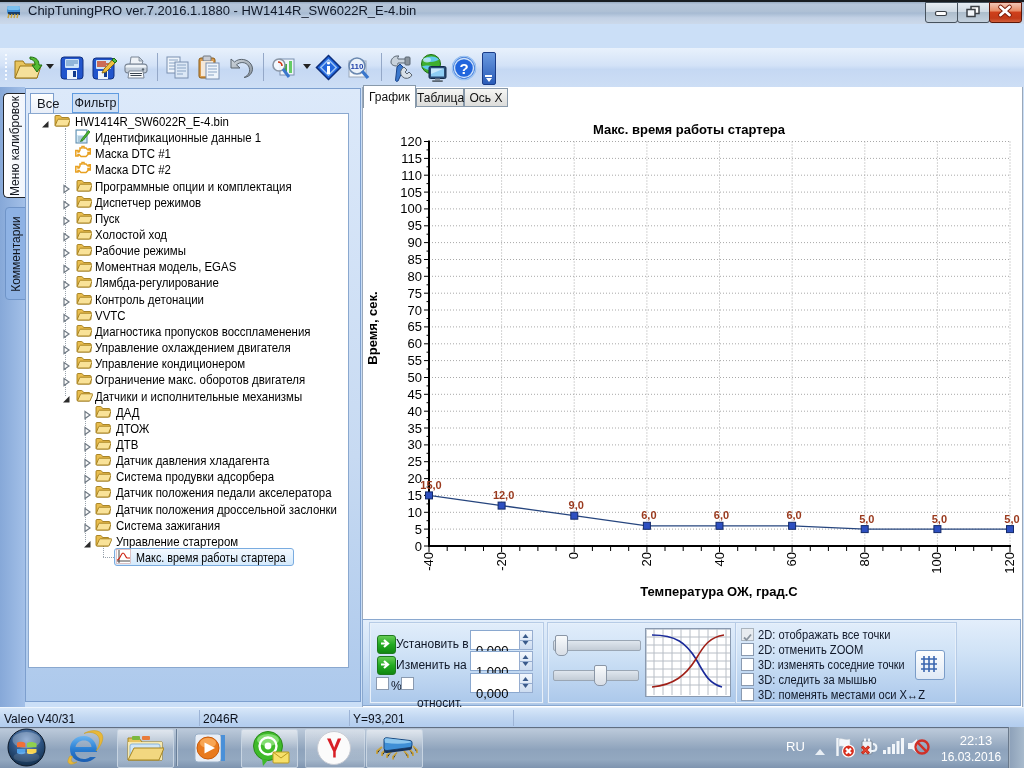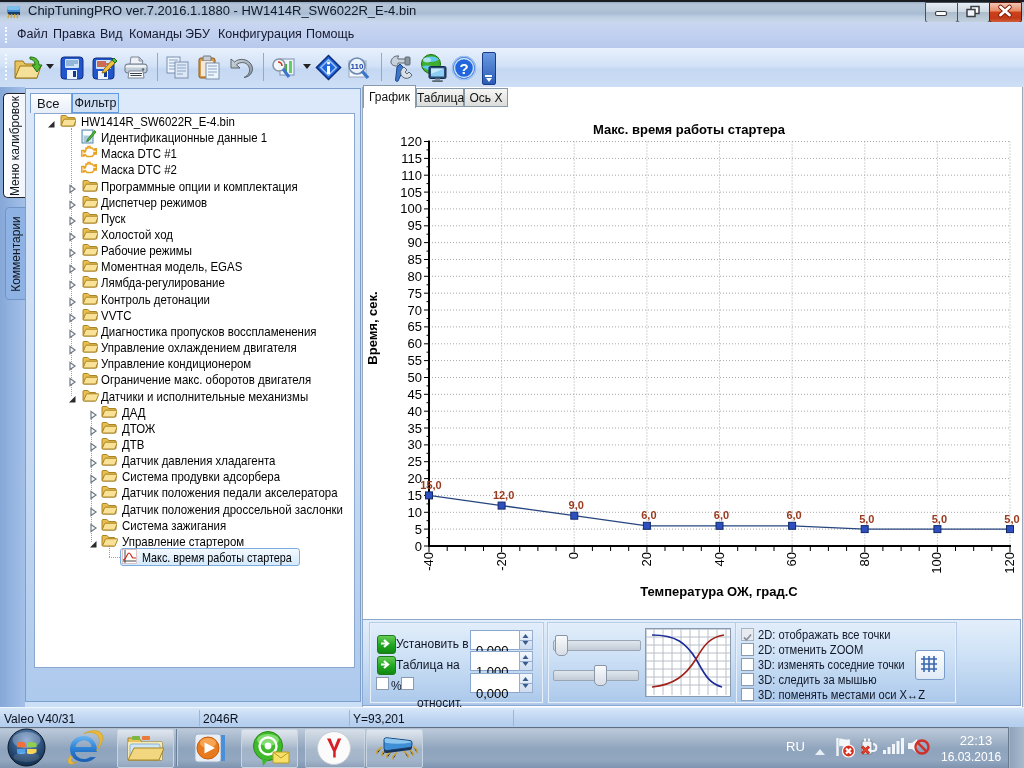--- a/index.html
+++ b/index.html
@@ -28,23 +28,23 @@
 
 #vtab1{left:3px;top:6px;width:22px;height:103px;background:linear-gradient(90deg,#ffffff,#f0f5fc);
  border:1px solid #20242a;border-right:none;border-radius:5px 0 0 5px;box-shadow:-1px 1px 0 rgba(255,255,255,0.5) inset;}
 #vtab1 span,#vtab2 span{position:absolute;left:50%;top:50%;transform:translate(-50%,-50%) rotate(-90deg);white-space:nowrap;font-size:12px;color:#10141c;}
 #vtab2{left:5px;top:120px;width:20px;height:91px;background:#8eb2e4;border:1px solid #6f94c8;border-radius:4px 0 0 4px;}
 #vtabstrip{left:0;top:0;width:25px;height:620px;background:linear-gradient(90deg,#86a8d8,#a3c0e8);}
 
 #leftpanel{left:25px;top:1px;width:334px;height:612px;border:1px solid #7d9fce;
  background:linear-gradient(180deg,#dcE9fa 0%,#c7daf2 60%,#adc9ec 100%);}
 .ftab{top:4px;height:20px;font-size:13px;color:#10141c;padding:2px 8px 0 8px;box-sizing:border-box;}
-#ftab1{left:4px;width:42px;padding-left:6px;background:linear-gradient(180deg,#fdfefe,#e8eef8);border:1px solid #7d9fce;border-bottom:none;}
+#ftab1{left:4px;width:24px;padding-left:6px;background:linear-gradient(180deg,#fdfefe,#e8eef8);border:1px solid #7d9fce;border-bottom:none;text-align:center;}
 #ftab2{left:46px;width:47px;font-size:12.5px;text-align:center;padding:2px 0 0 0;background:#cfe0f5;border:1px solid #5f9be0;}
-#treebox{left:8px;top:24px;width:319px;height:553px;background:#fff;border:1px solid #8aa8cf;overflow:hidden;}
+#treebox{left:2px;top:24px;width:319px;height:553px;background:#fff;border:1px solid #8aa8cf;overflow:hidden;}
 .trow{position:absolute;height:16px;font-size:13px;color:#000;white-space:nowrap;}
 .tlabel{position:absolute;top:1px;transform:scaleX(0.88);transform-origin:0 0;}
 #searchrow{left:0px;top:580px;width:330px;height:30px;font-size:13px;color:#0a0f1c;}
 #searchinput{left:125px;top:2px;width:166px;height:20px;background:#fff;border:1px solid #8aa8cf;}
 #searchbtn{left:296px;top:2px;width:22px;height:21px;background:linear-gradient(180deg,#e8f0fa,#c8d8ee);border:1px solid #8aa8cf;border-radius:2px;}
 
 #rightpanel{left:362px;top:0px;width:659px;height:621px;background:#fff;border:1px solid #9aa8ba;border-top:none;}
 .gtab{top:-1px;height:22px;font-size:12px;color:#111;padding:3px 7px 0 7px;box-sizing:border-box;position:absolute;}
 #gtab1{left:0px;width:53px;text-align:center;padding:4px 0 0 0;background:#fff;border:1px solid #8899aa;border-bottom:none;z-index:3;height:23px;top:-2px;}
 #gtab2{left:53px;width:48px;text-align:center;padding:2px 0 0 0;background:linear-gradient(180deg,#f6f6f4,#dcdcda);border:1px solid #8899aa;top:1px;height:19px;}
@@ -103,30 +103,20 @@
         <rect x="9" y="6.5" width="8" height="7" fill="#f2f6fa" stroke="#3a3f45" stroke-width="1.5"></rect>
       </svg>
  </div>
  <div class="abs winbtn" id="btnclose" style="left:989px;">
   <svg width="30" height="17">
         <path d="M10.5 4 L19.5 12 M19.5 4 L10.5 12" stroke="#7a1a06" stroke-width="4.6" stroke-linecap="round"></path>
         <path d="M10.5 4 L19.5 12 M19.5 4 L10.5 12" stroke="#fff" stroke-width="2.8" stroke-linecap="round"></path>
       </svg>
  </div>
 
- <div class="abs" id="menubar">
-  <div class="abs grip" style="left:5px;top:5px;height:16px;"></div>
-  <span class="abs menuitem" style="left:17px;">Файл</span>
-  <span class="abs menuitem" style="left:53px;">Правка</span>
-  <span class="abs menuitem" style="left:100px;">Вид</span>
-  <span class="abs menuitem" style="left:129px;">Команды</span>
-  <span class="abs menuitem" style="left:185px;">ЭБУ</span>
-  <span class="abs menuitem" style="left:218px;">Конфигурация</span>
-  <span class="abs menuitem" style="left:306px;">Помощь</span>
- </div>
 
  <div class="abs" id="toolbar">
   <div class="abs grip" style="left:5px;top:6px;height:26px;"></div>
   <div class="abs tsep" style="left:157px;"></div>
   <div class="abs tsep" style="left:263px;"></div>
   <div class="abs tsep" style="left:381px;"></div>
 
   <div class="abs ticon" style="left:13px;top:7px;">
    <svg width="32" height="26" viewBox="0 0 32 26">
     <path d="M2 6 L10 6 L12 9 L24 9 L24 23 L2 23 Z" fill="#e8c45e" stroke="#9a7618"></path>
@@ -759,21 +749,21 @@
   <div class="abs" id="bottompanel">
 
    <div class="group" style="left:7px;top:3px;width:171px;height:78px;">
      <div class="greenbtn" style="left:6px;top:11px;"><svg width="15" height="15">
               <path d="M3 7.5 h6 M6 4 L10 7.5 L6 11" stroke="#fff" stroke-width="2.2" fill="none"></path>
             </svg></div>
      <div class="greenbtn" style="left:6px;top:32px;"><svg width="15" height="15">
               <path d="M3 7.5 h6 M6 4 L10 7.5 L6 11" stroke="#fff" stroke-width="2.2" fill="none"></path>
             </svg></div>
      <span class="blabel" style="left:25px;top:13px;">Установить в</span>
-     <span class="blabel" style="left:25px;top:34px;">Таблица на</span>
+     <span class="blabel" style="left:25px;top:34px;">Изменить на</span>
      <div class="cb" style="left:5px;top:53px;"></div>
      <span class="blabel" style="left:20px;top:55px;">%</span>
      <div class="cb" style="left:30px;top:53px;"></div>
      <span class="blabel" style="left:46px;top:72px;">относит.</span>
      <div class="numbox" style="left:99px;top:6px;">0,000</div>
      <div class="numbox" style="left:99px;top:27px;">1,000</div>
      <div class="numbox" style="left:99px;top:49px;">0,000</div>
      <div class="spin" style="left:148px;top:6px;"><svg width="11" height="17">
               <path d="M5.5 3 L8.5 7 L2.5 7 Z" fill="#3a5a8a"></path>
               <path d="M5.5 14 L2.5 10 L8.5 10 Z" fill="#3a5a8a"></path>

